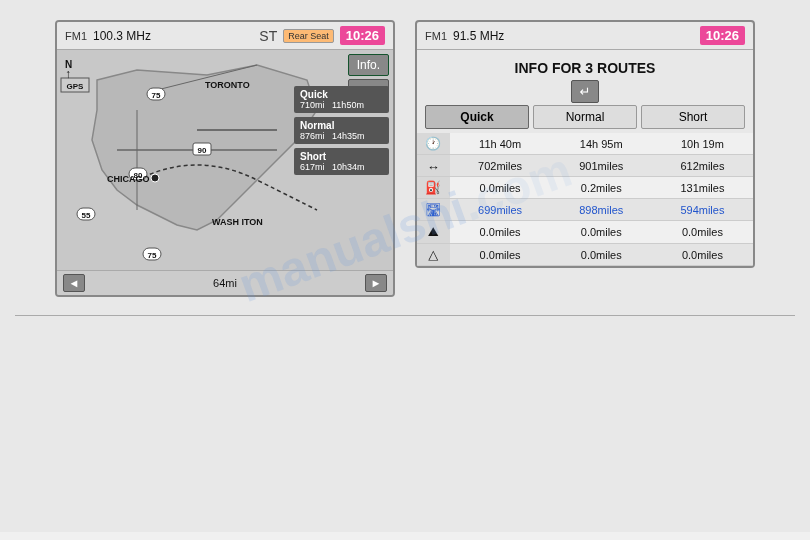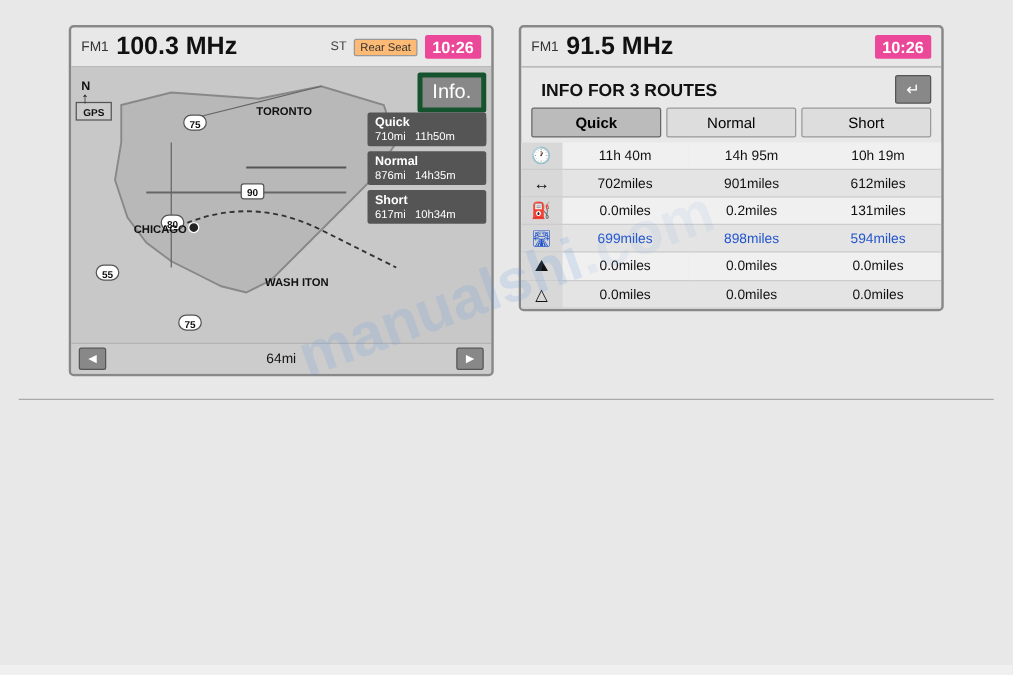--- a/index.html
+++ b/index.html
@@ -48,28 +48,28 @@
       font-size: 13px;
       gap: 6px;
     }
 
     .fm-label {
       font-size: 11px;
       color: #333;
     }
 
     .freq-display {
-      font-size: 20px;
-      font-weight: bold;
+      font-size: 12px;
+      font-weight: normal;
       color: #111;
       flex: 1;
     }
 
     .st-badge {
-      font-size: 10px;
+      font-size: 14px;
       color: #444;
     }
 
     .rear-seat-badge {
       font-size: 9px;
       color: #333;
       background: #fdba74;
       border: 1px solid #999;
       padding: 1px 4px;
       border-radius: 2px;
@@ -103,23 +103,23 @@
       right: 4px;
       top: 4px;
       display: flex;
       flex-direction: column;
       gap: 3px;
     }
 
     .info-btn {
       background: #888;
       color: white;
-      border: 4px solid #14532d;
+      border: 1px solid #14532d;
       padding: 3px 8px;
-      font-size: 16px;
+      font-size: 12px;
       cursor: pointer;
       border-radius: 2px;
       text-align: center;
     }
 
     .back-btn {
       background: #888;
       color: white;
       border: 1px solid #555;
       padding: 3px 8px;
@@ -391,21 +391,21 @@
 
     <div class="right-screen">
       <div class="right-header-row">
         <div style="display:flex;align-items:center;gap:6px;">
           <span class="fm-label">FM1</span>
           <span class="freq-display">91.5 MHz</span>
         </div>
         <span class="time-display">10:26</span>
       </div>
 
-      <div style="display:flex;align-items:center;justify-content:space-between;padding:4px 8px 2px;">
+      <div style="display:flex;align-items:center;justify-content:space-between;padding:4px 8px 2px;flex-direction:column;">
         <span class="info-routes-title">INFO FOR 3 ROUTES</span>
         <div class="back-btn">↵</div>
       </div>
 
       <div class="route-tabs">
         <div class="tab-btn active">Quick</div>
         <div class="tab-btn">Normal</div>
         <div class="tab-btn">Short</div>
       </div>
 

